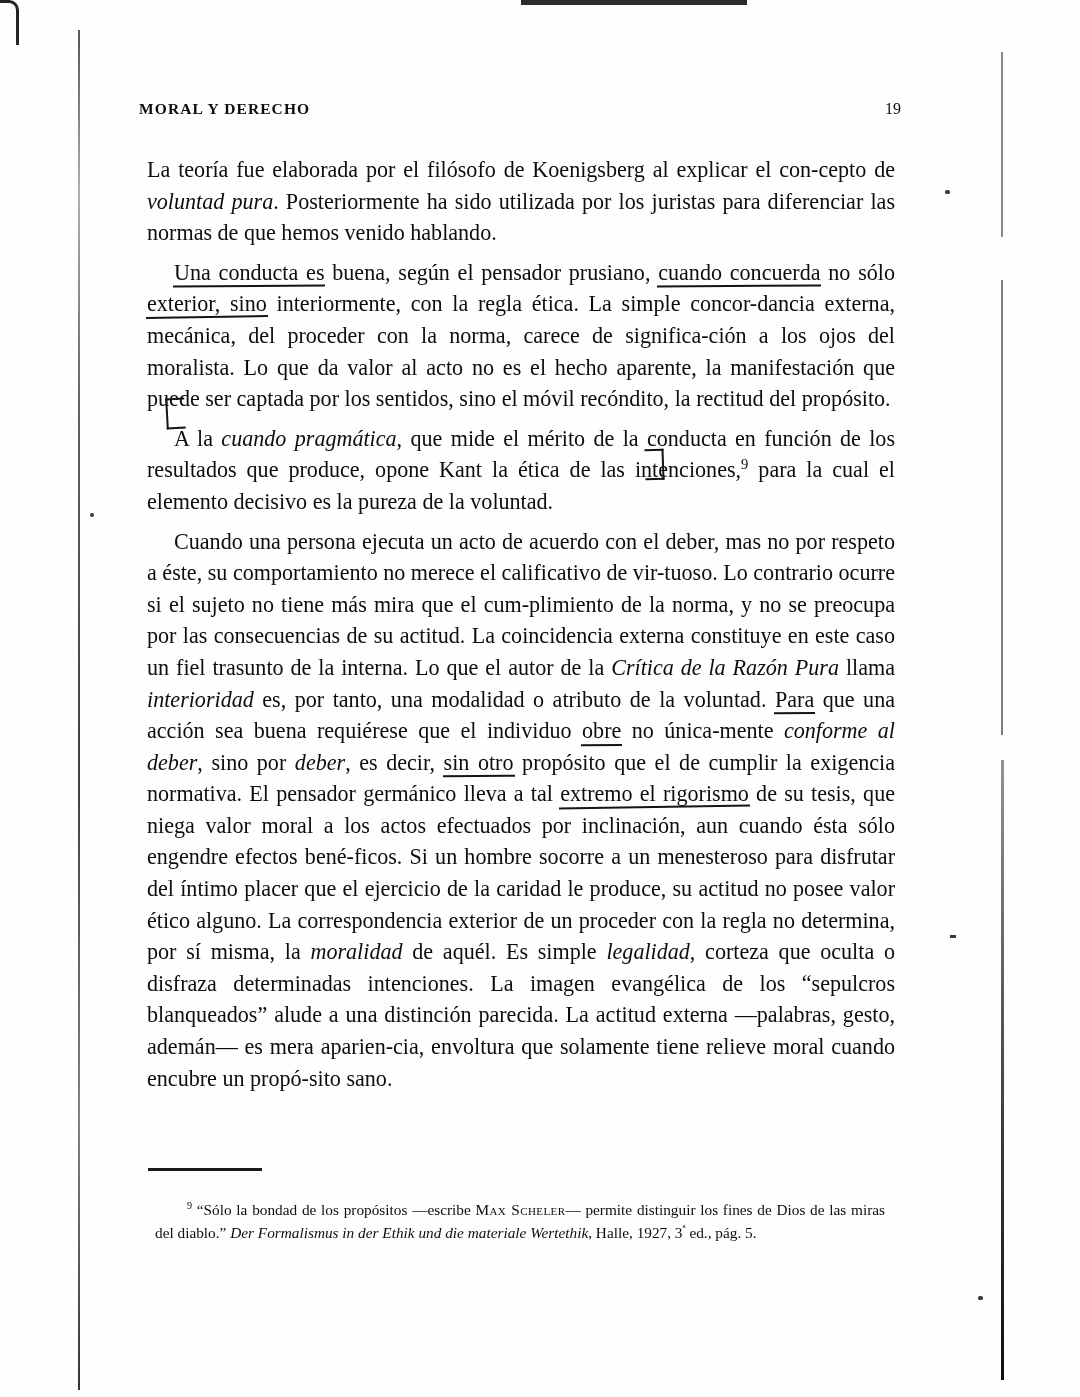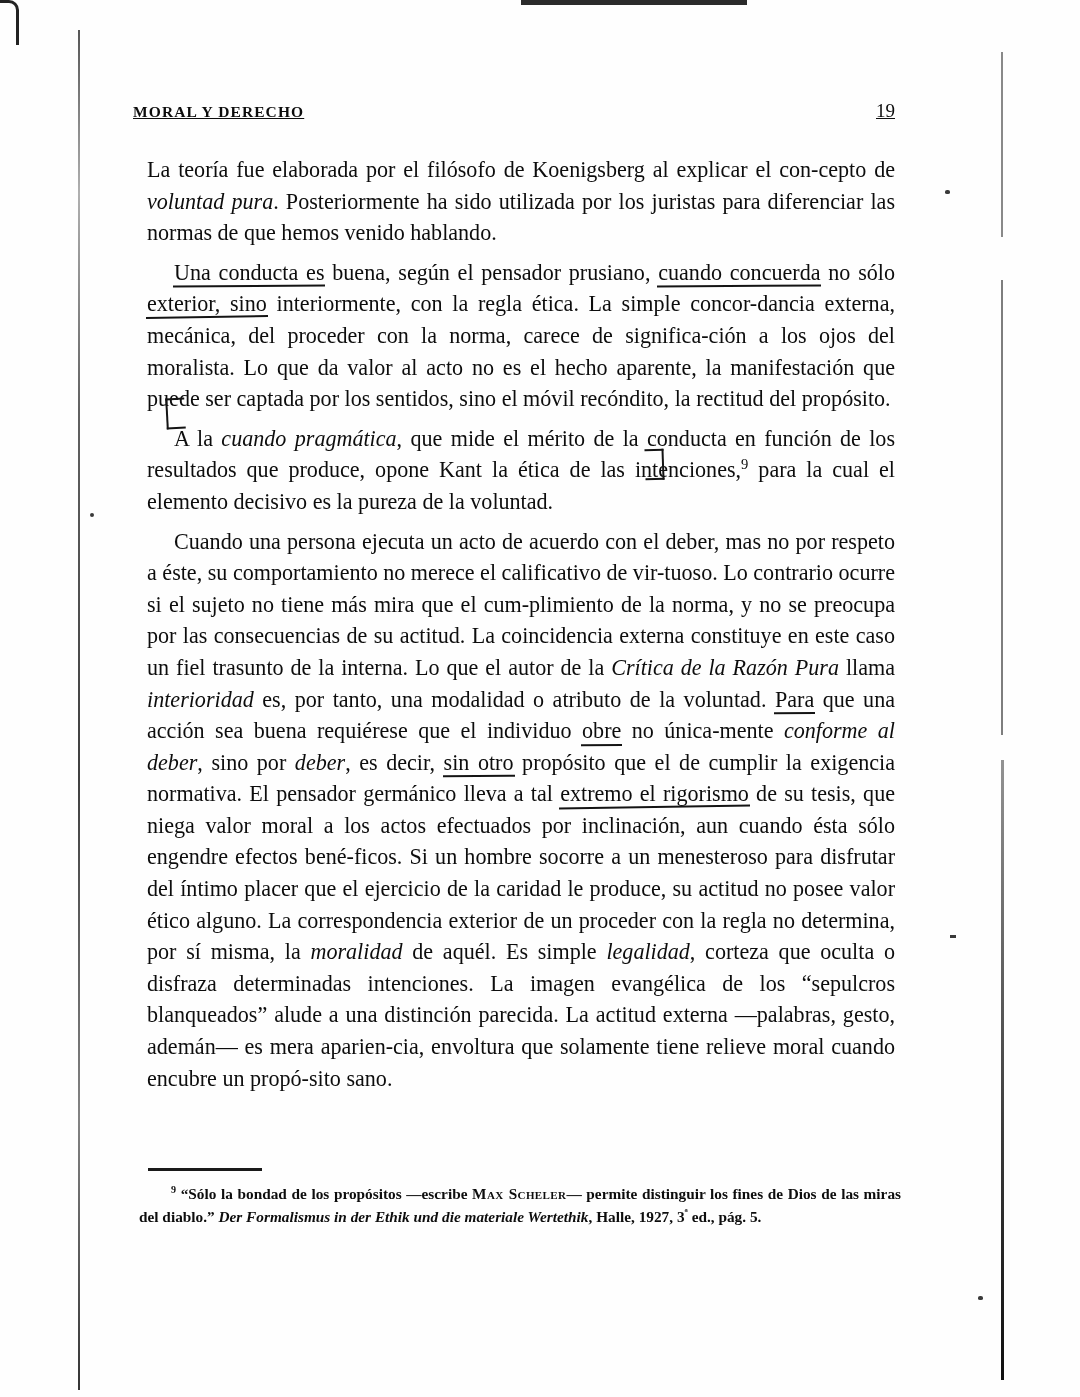--- a/index.html
+++ b/index.html
@@ -72,36 +72,35 @@
     background: #3a3a3a;
   }
   #artifact-dot-right-c {
     left: 978px; top: 1296px; width: 5px; height: 4px; border-radius: 40%;
     background: #3a3a3a;
   }
 
   
   #running-head {
     position: absolute;
-    left: 133px; top: 100px;
+    left: 139px; top: 100px;
     width: 762px;
     display: flex;
     justify-content: space-between;
     align-items: baseline;
-    text-decoration: underline;
   }
   #running-head-title {
     font-size: 15.5px;
     letter-spacing: 1.1px;
     font-weight: bold;
     font-variant: small-caps;
     text-transform: uppercase;
   }
   #running-head-folio {
-    font-size: 19px;
+    font-size: 16px;
     font-weight: normal;
     margin-left: 12px;
   }
 
   
   #body-text {
     position: absolute;
     left: 139px; top: 146px;
     width: 764px;
     font-size: 22.1px;
@@ -162,21 +161,21 @@
     background: #1a1a1a;
   }
   #footnote {
     position: absolute;
     left: 139px; top: 1183px;
     width: 762px;
     font-size: 15.3px;
     line-height: 22.6px;
     text-align: justify;
   }
-  #footnote p { margin: 0; text-indent: 32px; font-weight: bold; }
+  #footnote p { margin: 16px; text-indent: 32px; }
   .smallcaps {
     font-variant: small-caps;
     letter-spacing: 0.4px;
   }
   .sup-ord { font-size: 0.72em; vertical-align: super; line-height: 0; }
 </style>
 </head>
 <body>
 
 <div id="page">

